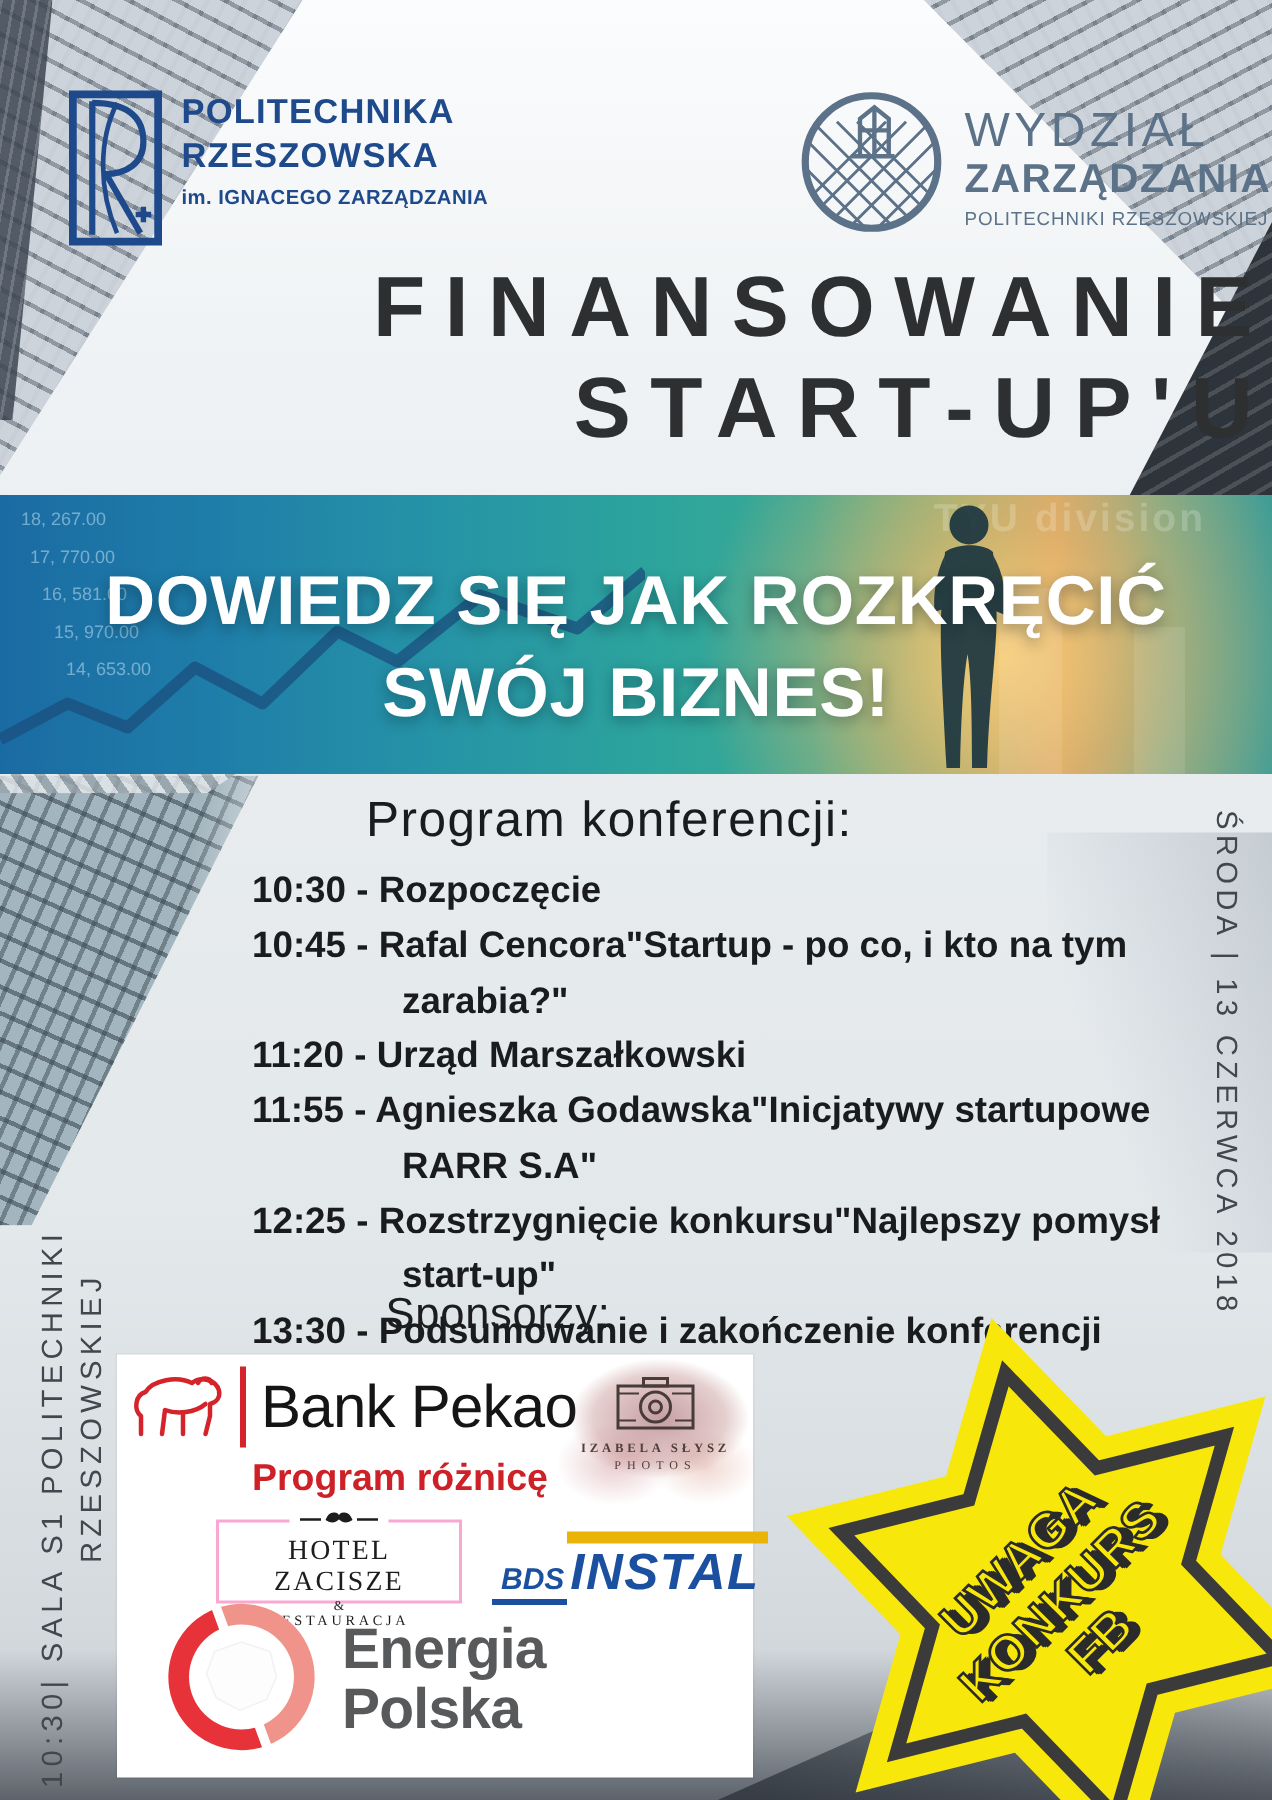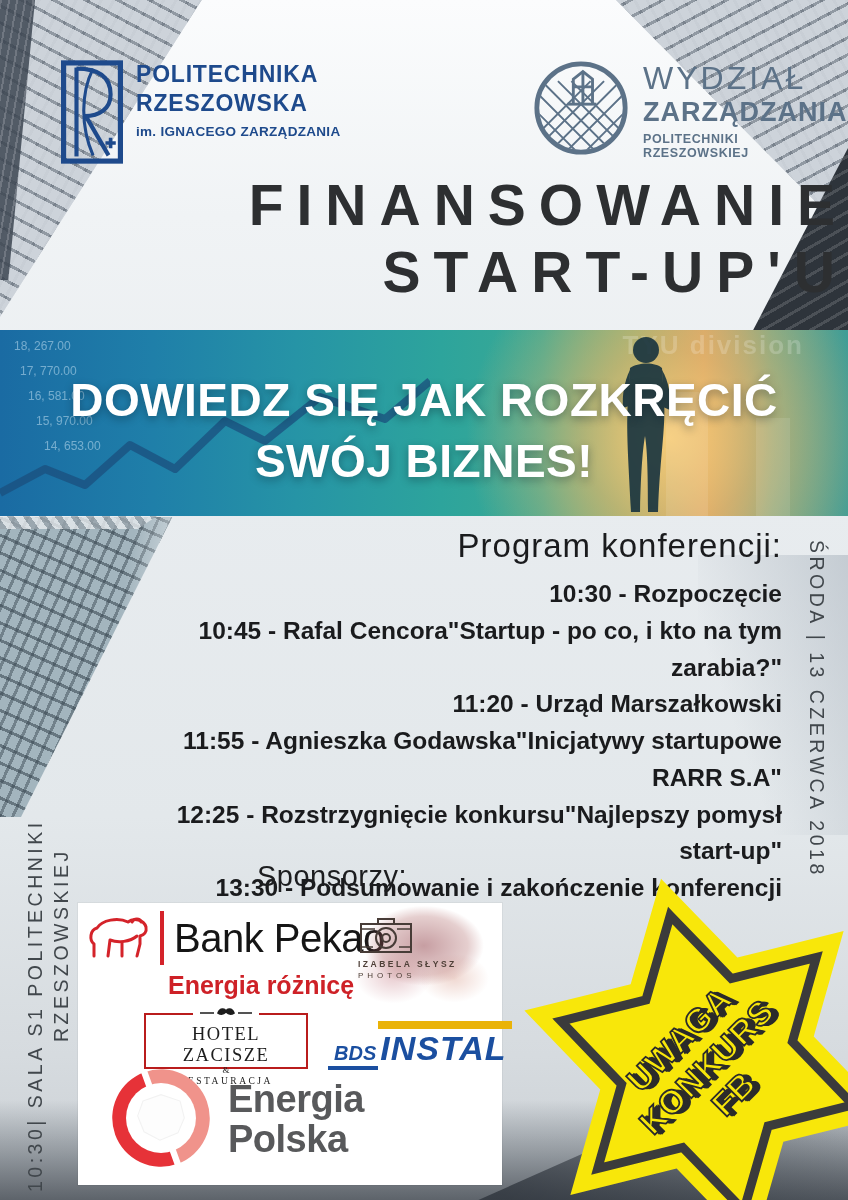--- a/index.html
+++ b/index.html
@@ -59,27 +59,27 @@
     right:0;bottom:0;width:420px;height:200px;
     background:linear-gradient(205deg,rgba(60,66,74,0) 25%,rgba(46,52,60,.8) 90%);
     clip-path:polygon(12% 100%,100% 18%,100% 100%);
   }
   .hatch{
     position:absolute;left:0;top:514px;width:160px;height:15px;
     background:repeating-linear-gradient(55deg,#99a4ac 0 6px,#e7ebee 6px 13px);
     clip-path:polygon(0 0,100% 0,86% 100%,0 100%);opacity:.8;
   }
   
-  .pr-block{position:absolute;left:61px;top:60px;display:flex;gap:13px;align-items:flex-start;}
+  .pr-block{position:absolute;left:46px;top:60px;display:flex;gap:13px;align-items:flex-start;}
   .pr-text .l1{font-size:23px;font-weight:700;color:#1e4a8c;letter-spacing:.8px;line-height:1.25;}
   .pr-text .sub{font-size:13.5px;font-weight:700;color:#1e4a8c;margin-top:6px;letter-spacing:.3px;}
   .wz-block{position:absolute;left:533px;top:60px;display:flex;gap:14px;align-items:center;color:#5c7288;}
   .wz-text .t1{font-size:32px;font-weight:300;letter-spacing:3px;line-height:1.15;}
   .wz-text .t2{font-size:27px;font-weight:800;letter-spacing:1px;line-height:1.15;}
-  .wz-text .t3{font-size:12.5px;font-weight:700;letter-spacing:.6px;margin-top:4px;}
+  .wz-text .t3{font-size:12.5px;font-weight:400;letter-spacing:.6px;margin-top:4px;}
   
   .title{position:absolute;left:0;right:0;top:172px;text-align:right;color:#2d2f31;
     font-size:57px;font-weight:700;letter-spacing:13px;line-height:1.18;}
   
   .banner{position:absolute;left:0;top:330px;width:848px;height:186px;overflow:hidden;
     background:
       radial-gradient(circle at 79% 58%, rgba(250,205,120,.95) 0%, rgba(243,185,105,.55) 13%, rgba(243,175,95,0) 30%),
       linear-gradient(90deg,#1a6ba3 0%,#1f7fa9 18%,#2694a6 35%,#2da49c 52%,#3aa994 64%,#7fae79 75%,#c9a36b 83%,#6fa78a 91%,#3f9d96 100%);
   }
   .ticker{position:absolute;left:14px;top:4px;color:rgba(205,232,248,.50);font-size:12px;line-height:25px;}
@@ -88,40 +88,40 @@
   .wm{position:absolute;right:44px;top:0;font-size:26px;font-weight:600;color:rgba(255,255,255,.20);letter-spacing:2px;}
   .bbar{position:absolute;background:rgba(255,255,255,.10);}
   .bbar1{right:140px;top:62px;width:42px;height:124px;}
   .bbar2{right:58px;top:88px;width:34px;height:98px;}
   .chartline{position:absolute;left:0;bottom:0;}
   .silhouette{position:absolute;left:600px;top:6px;}
   .banner-text{position:absolute;inset:0;display:flex;flex-direction:column;justify-content:center;
     align-items:center;padding-top:16px;color:#fff;font-size:46px;font-weight:800;letter-spacing:.5px;
     line-height:1.32;text-align:center;text-shadow:0 3px 9px rgba(8,30,42,.38);}
   
-  .prog{position:absolute;left:168px;top:527px;width:614px;color:#1a1b1d;text-align:right;}
+  .prog{position:absolute;left:168px;top:527px;width:614px;color:#1a1b1d;}
   .prog-h{font-size:33px;font-weight:400;letter-spacing:1px;margin:0 0 11px 76px;}
   .prog-item{font-size:24.5px;font-weight:700;line-height:1.5;padding-left:100px;text-indent:-100px;}
   
   .sp-h{position:absolute;left:257px;top:860px;font-size:29px;font-weight:400;color:#1c1d1f;letter-spacing:.5px;}
   .spbox{position:absolute;left:78px;top:903px;width:424px;height:282px;background:#fff;box-shadow:0 0 0 1px rgba(0,0,0,.04);}
   .pekao{position:absolute;left:8px;top:8px;display:flex;align-items:center;}
   .pekao-bar{width:4px;height:54px;background:#d4232a;margin:0 10px 0 8px;}
   .pekao-name{font-size:40px;color:#151515;letter-spacing:-.5px;}
   .pekao-tag{position:absolute;left:90px;top:68px;font-size:25px;font-weight:700;color:#ce2127;}
-  .photos{position:absolute;right:18px;top:0;width:126px;height:104px;text-align:left;}
+  .photos{position:absolute;right:2px;top:0;width:126px;height:104px;text-align:center;font-family:Liberation Serif, serif;}
   .photos .blob{position:absolute;inset:-6px;
     background:
       radial-gradient(ellipse 58% 46% at 52% 42%, rgba(143,62,70,.50), rgba(170,95,95,.30) 55%, rgba(0,0,0,0) 75%),
       radial-gradient(ellipse 40% 34% at 30% 68%, rgba(196,120,130,.38), rgba(0,0,0,0) 70%),
       radial-gradient(ellipse 36% 30% at 74% 70%, rgba(210,140,120,.34), rgba(0,0,0,0) 70%);}
   .photos svg{position:relative;margin-top:12px;}
   .photos .pname{position:relative;font-size:8.5px;letter-spacing:2.5px;color:#4f4038;font-weight:700;}
   .photos .psub{position:relative;font-size:8px;letter-spacing:4px;color:#4f4038;margin-top:2px;}
-  .hotel{position:absolute;left:66px;top:110px;width:160px;height:52px;border:2px solid #b91c1c;
+  .hotel{position:absolute;left:66px;top:110px;width:160px;height:52px;border:2px solid #f9a8d4;
     font-family:"Liberation Serif",serif;color:#1d1d1d;text-align:center;}
   .hotel .orn{position:absolute;top:-9px;left:50%;transform:translateX(-50%);background:#fff;padding:0 5px;line-height:0;}
   .hotel .hname{font-size:18.5px;letter-spacing:1.5px;margin-top:9px;}
   .hotel .hamp{font-size:9px;line-height:1.1;}
   .hotel .hsub{font-size:9.5px;letter-spacing:2.5px;}
   .bds{position:absolute;left:250px;top:118px;color:#1b4fa0;font-style:italic;font-weight:700;white-space:nowrap;}
   .bds .p1{display:inline-block;font-size:20px;border-bottom:4px solid #1b4fa0;padding:2px 2px 1px 6px;vertical-align:baseline;}
   .bds .p2{display:inline-block;font-size:34px;border-top:8px solid #eab308;padding:0 6px 0 2px;letter-spacing:1px;}
   .energia{position:absolute;left:30px;top:162px;display:flex;align-items:center;gap:14px;}
   .energia-name{font-size:38px;font-weight:700;color:#58595b;line-height:1.04;letter-spacing:-.5px;}
@@ -250,21 +250,21 @@
         <svg width="66" height="48" viewBox="0 0 66 48" fill="none" stroke="#d4232a" stroke-width="3" stroke-linecap="round" stroke-linejoin="round">
           <path d="M8 44 V32 C3 28 4 18 11 16 C16 8 32 5 42 10 C48 5 58 8 60 15 C61 20 58 23 54 24 L54 32 L51 44"></path>
           <path d="M51 24 C44 30 32 31 24 28 L22 44"></path>
           <path d="M36 44 L36 30"></path>
           <path d="M46 10 C48 6 54 6 55 10"></path>
         </svg>
       </span>
       <span class="pekao-bar"></span>
       <span class="pekao-name">Bank Pekao</span>
     </div>
-    <div class="pekao-tag">Energia różnicę</div>
+    <div class="pekao-tag">Program różnicę</div>
 
     <div class="photos">
       <div class="blob"></div>
       <svg width="56" height="40" viewBox="0 0 56 40" fill="none" stroke="#473c37" stroke-width="2">
         <rect x="3" y="9" width="50" height="28"></rect>
         <rect x="20" y="4" width="16" height="5"></rect>
         <circle cx="28" cy="23" r="10"></circle>
         <circle cx="28" cy="23" r="4"></circle>
         <path d="M3 14 h14 M39 14 h14 M3 32 h12 M41 32 h12" stroke-width="1.4"></path>
       </svg>

